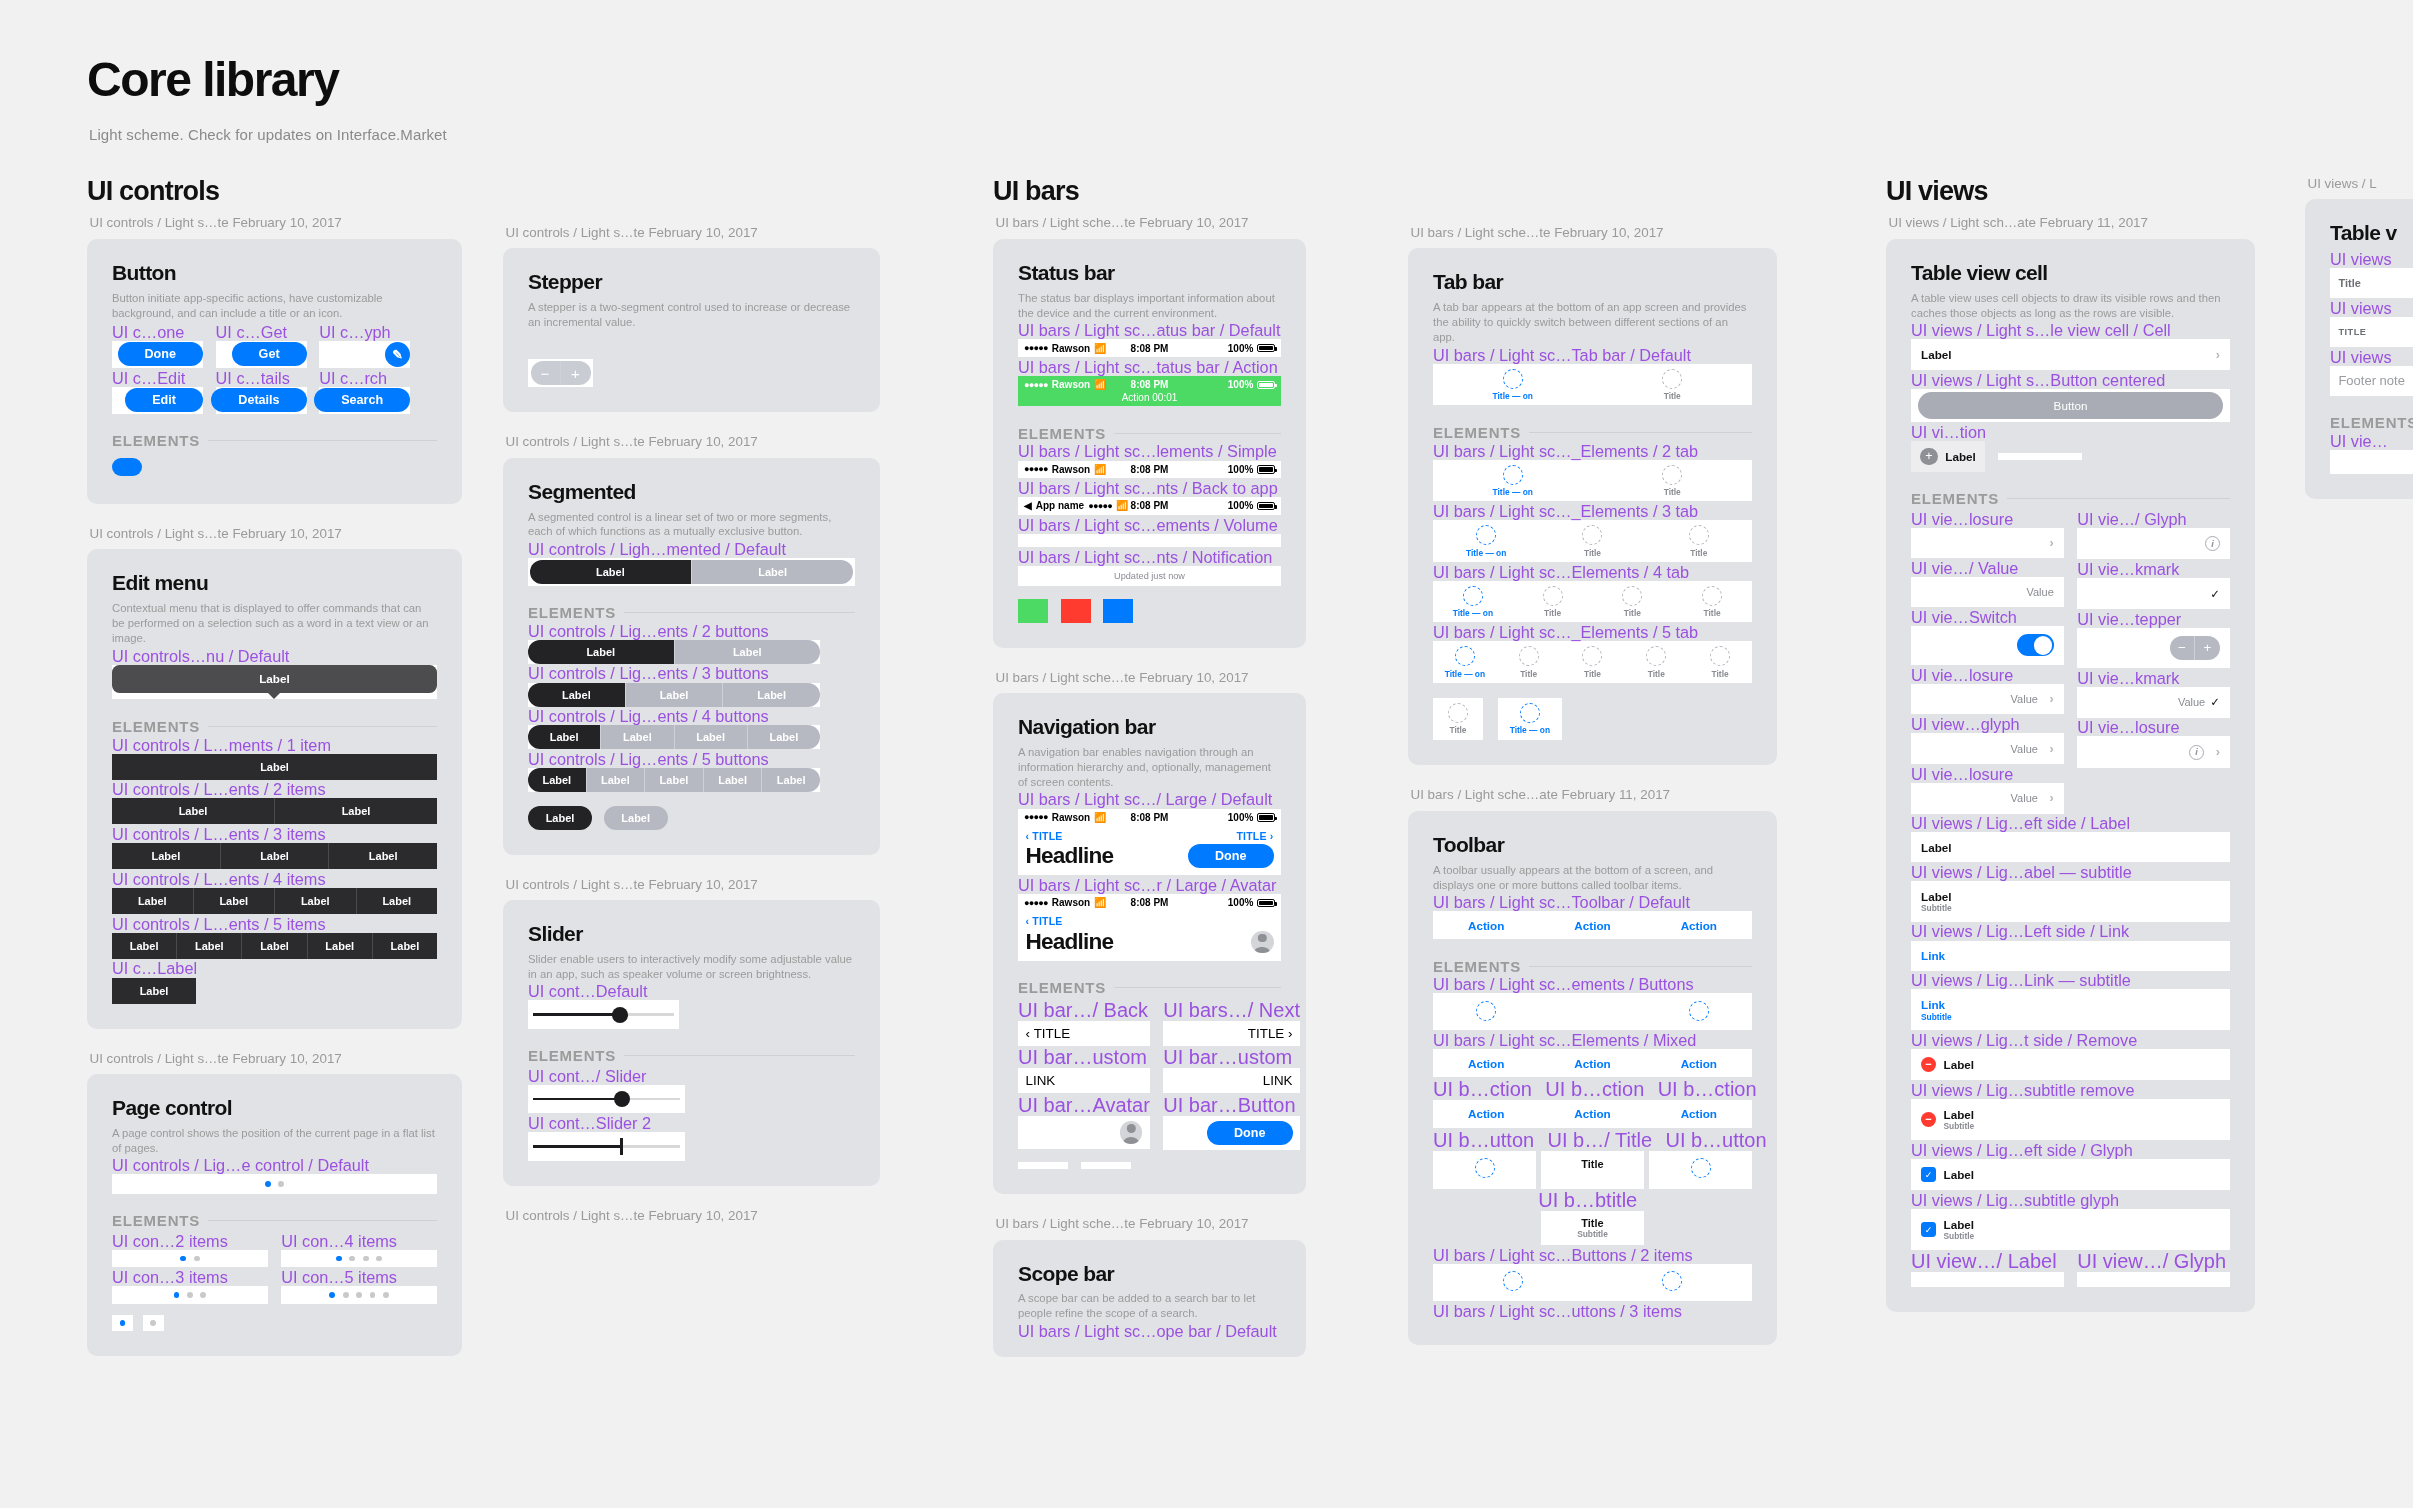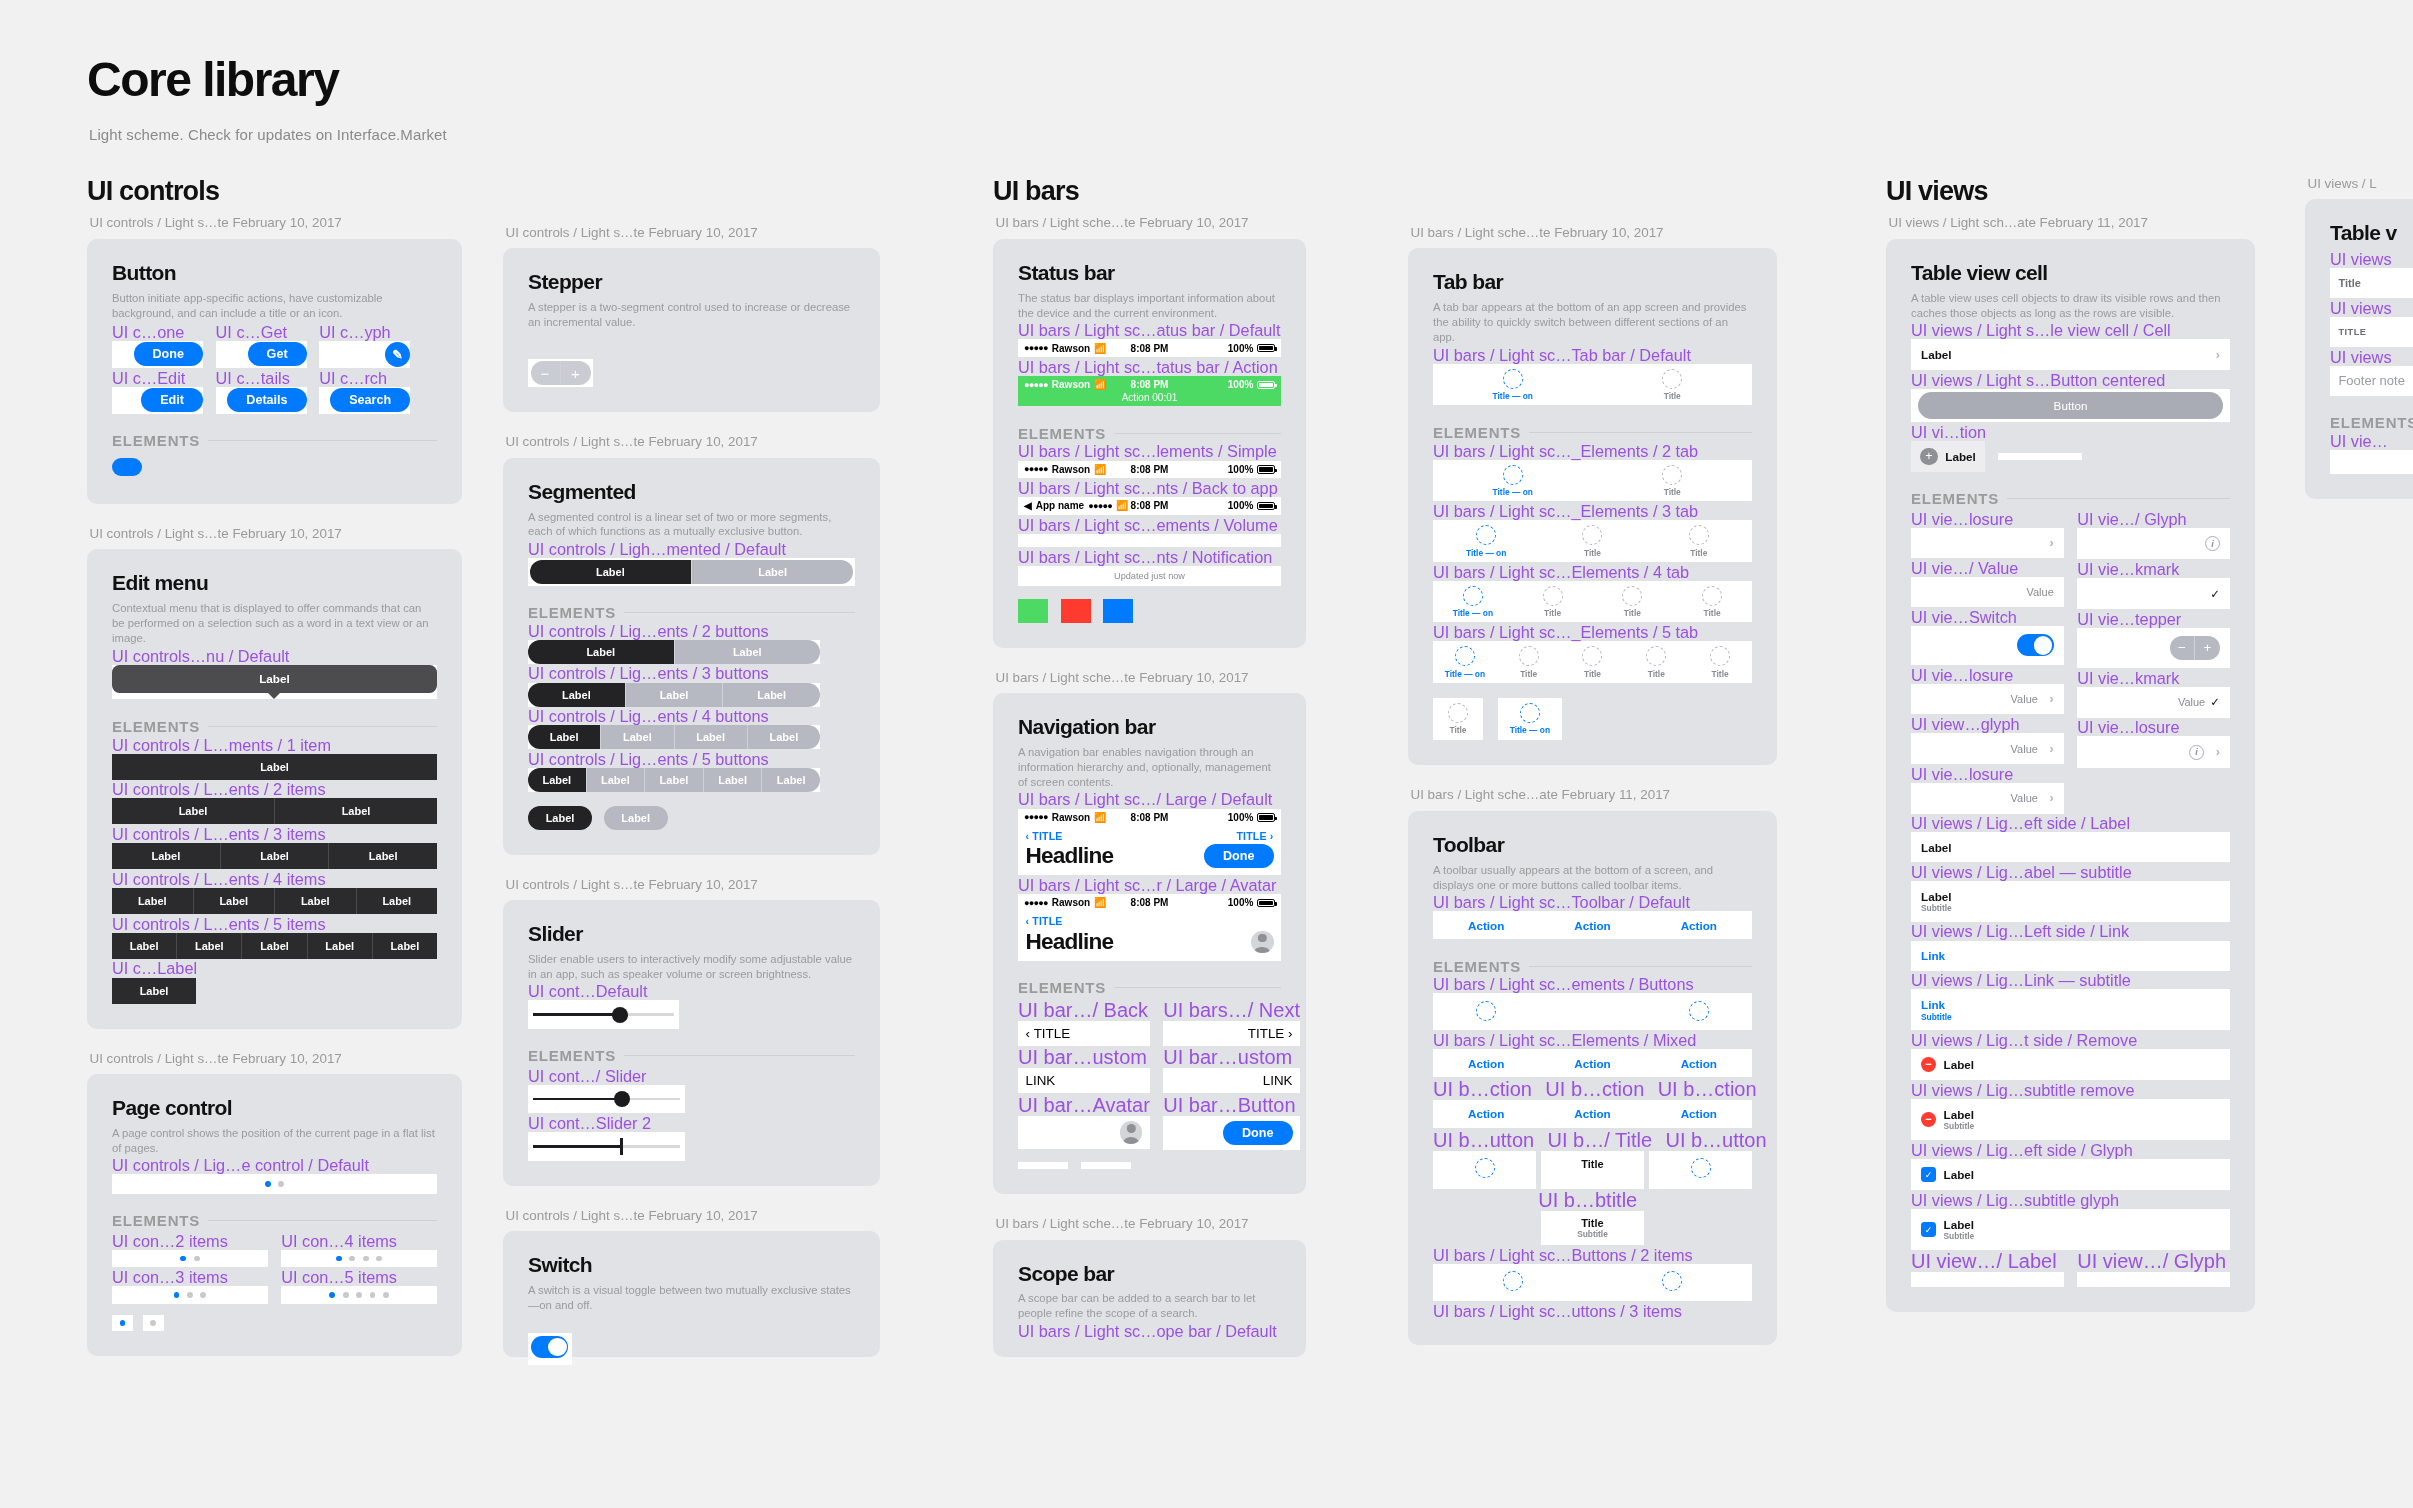--- a/index.html
+++ b/index.html
@@ -55,21 +55,21 @@
   .elements-hdr span { font-size: 15px; font-weight: bold; letter-spacing: 0.8px; color: #9b9b9b; }
   .elements-hdr .rule { flex: 1; height: 0.8px; background: #cfd0d4; }
 
   
   .pv { background: #fff; position: relative; }
 
   
   .pill {
     background: #007aff; color: #fff; border-radius: 837px;
     font-size: 12.6px; font-weight: bold; display: inline-flex;
-    align-items: center; justify-content: center; padding: 5px 19px;
+    align-items: center; justify-content: center; padding: 5px 27px;
   }
   .pill.sq { padding: 5px 7.5px; }
   .btn-cell { width: 91px; height: 27px; background: #fff; display: flex; align-items: center; justify-content: flex-end; }
   .btn-row { display: flex; gap: 12.6px; }
   .btn-col { display: flex; flex-direction: column; }
 
   
   .menu {
     background: #4c4c4f; color: #fff; border-radius: 7.5px;
     font-size: 11.7px; font-weight: bold; display: flex; align-items: center;
@@ -479,27 +479,20 @@
               <div class="fil" style="width:60%"></div>
               <div class="bar" style="left:59%"></div>
             </div>
           </div>
         </div>
       </div>
     </div>
 
     <div class="grp-label">UI controls / Light s…te February 10, 2017</div>
 
-    <div class="card" style="height:126px">
-      <h3>Switch</h3>
-      <div class="desc">A switch is a visual toggle between two mutually exclusive states—on and off.</div>
-      <div class="pv" style="display:inline-block;padding:3.4px;margin-top:18.4px">
-        <span class="switch"></span>
-      </div>
-    </div>
   </div>
 
   <div class="col" style="left:993px; width:313px;">
     <div class="col-title">UI bars</div>
     <div class="grp-label">UI bars / Light sche…te February 10, 2017</div>
 
     <div class="card">
       <h3>Status bar</h3>
       <div class="desc">The status bar displays important information about the device and the current environment.</div>
       <div class="layer">UI bars / Light sc…atus bar / Default</div>

